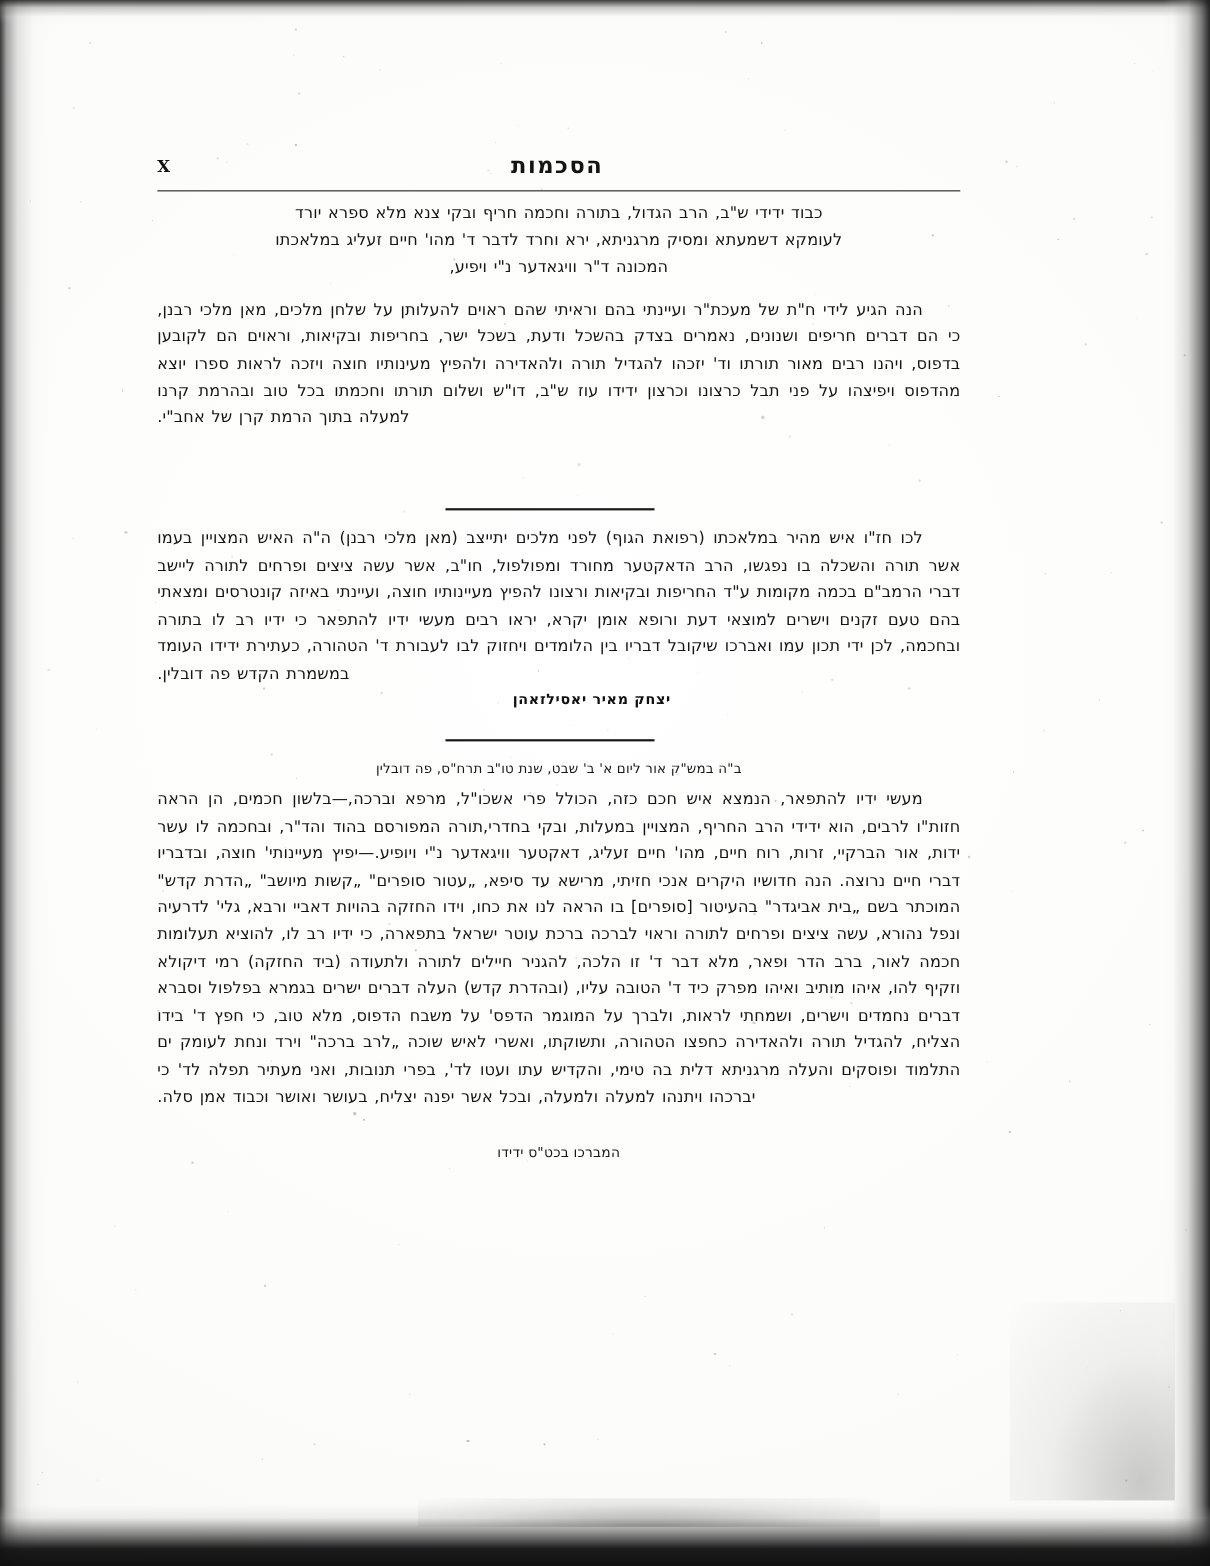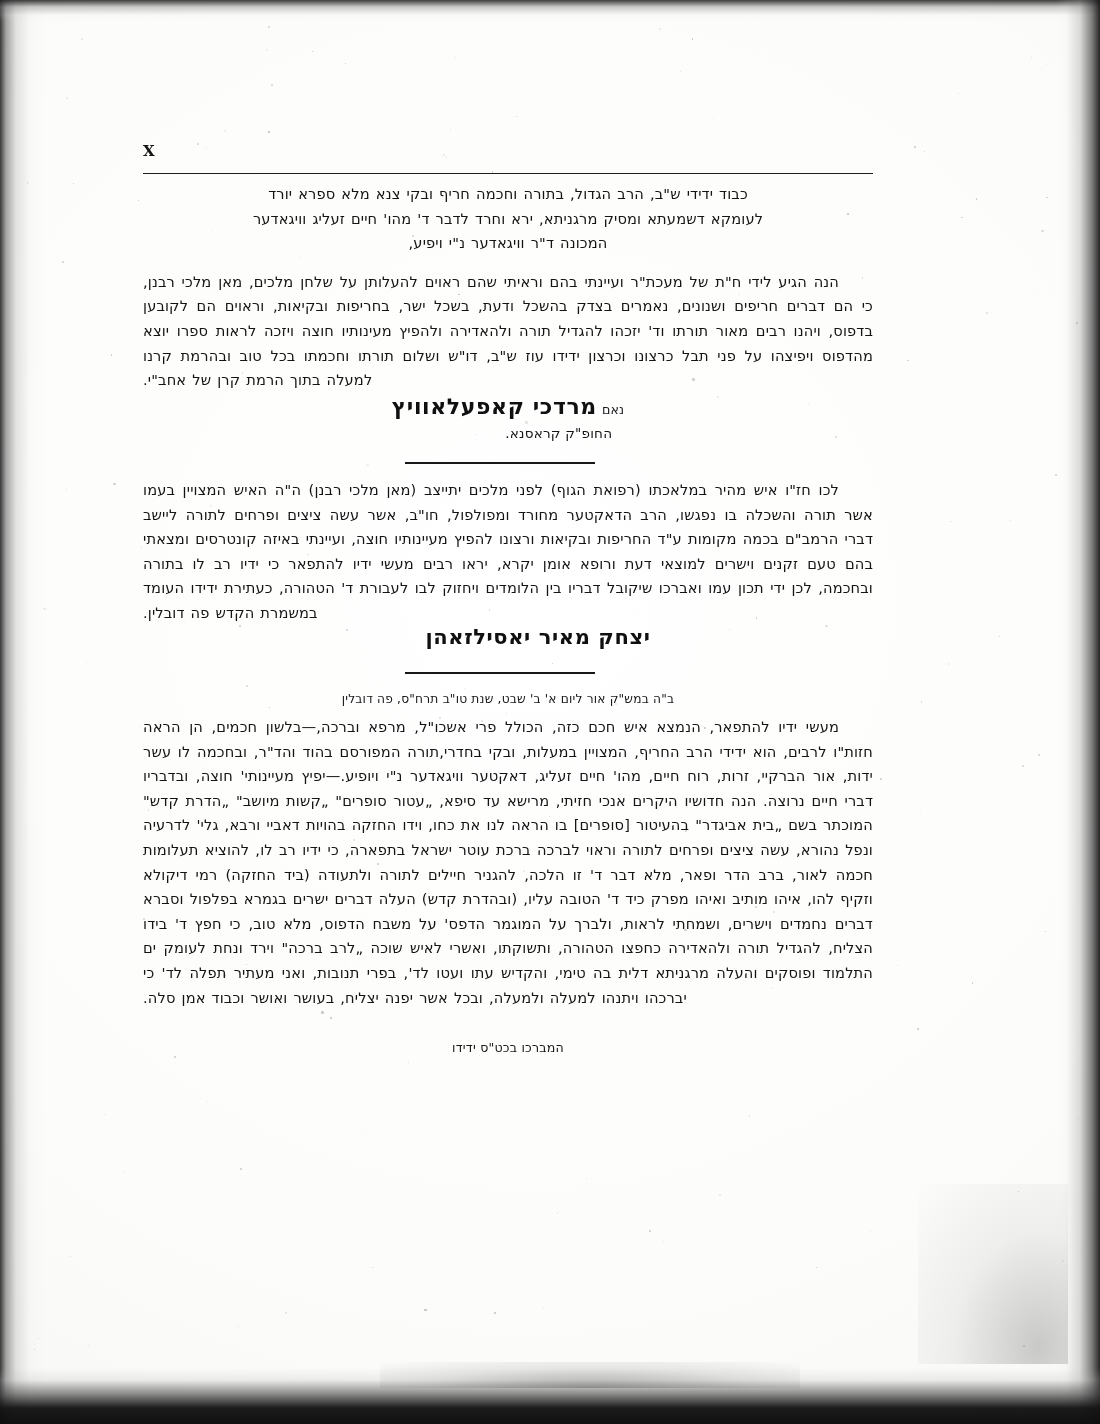--- a/index.html
+++ b/index.html
@@ -199,21 +199,21 @@
   .sig-name {
     font-family: "DejaVu Sans", sans-serif;
     font-weight: 700;
     font-size: 22px;
     line-height: 30px;
     color: #101010;
     letter-spacing: 0.6px;
     margin: 1px 0 0 0;
   }
   .sig-name.small {
-    font-size: 21px;
+    font-size: 13px;
   }
   .sig-sub {
     font-family: "DejaVu Sans", sans-serif;
     font-size: 13.6px;
     color: #151515;
     letter-spacing: 0.2px;
     margin: 3px 0 0 0;
   }
 
   .section-rule {
@@ -225,38 +225,32 @@
 </head>
 <body>
 
 <div id="scan-page">
 
   <div id="paper-tone"></div>
 
   <div id="content">
 
     <div class="page-head">
+      <div class="head-title">הסכמות</div>
       <div class="head-folio">X</div>
     </div>
     <div class="head-rule"></div>
 
     <div class="appro" style="left:143px; top:182px; width:730px;">
       <p class="body-text">כבוד ידידי ש"ב, הרב הגדול, בתורה וחכמה חריף ובקי צנא מלא ספרא יורד</p>
-      <p class="body-text">לעומקא דשמעתא ומסיק מרגניתא, ירא וחרד לדבר ד' מהו' חיים זעליג וויגאדער</p>
+      <p class="body-text">לעומקא דשמעתא ומסיק מרגניתא, ירא וחרד לדבר ד' מהו' חיים זעליג במלאכתו</p>
       <p class="body-text">המכונה ד"ר וויגאדער נ"י ויפיע,</p>
       <p class="body-text justified" style="margin-top: 14px; text-indent: 34px;">הנה הגיע לידי ח"ת של מעכת"ר ועיינתי בהם וראיתי שהם ראוים להעלותן על שלחן מלכים, מאן מלכי רבנן, כי הם דברים חריפים ושנונים, נאמרים בצדק בהשכל ודעת, בשכל ישר, בחריפות ובקיאות, וראוים הם לקובען בדפוס, ויהנו רבים מאור תורתו וד' יזכהו להגדיל תורה ולהאדירה ולהפיץ מעינותיו חוצה ויזכה לראות ספרו יוצא מהדפוס ויפיצהו על פני תבל כרצונו וכרצון ידידו עוז ש"ב, דו"ש ושלום תורתו וחכמתו בכל טוב ובהרמת קרנו למעלה בתוך הרמת קרן של אחב"י.</p>
     </div>
 
-    <div class="appro sig-block" style="left:143px; top:392px; width:730px; text-align:center;">
-      <div style="display:inline-block; text-align:right;">
-        <span class="sig-lead">נאם</span>
-        <span class="sig-name" style="display:inline;">מרדכי קאפעלאוויץ</span>
-        <div class="sig-sub" style="text-align:right; padding-right:12px;">החופ"ק קראסנא.</div>
-      </div>
-    </div>
 
     <div class="section-rule" style="left:405px; top:462px; width:190px;"></div>
 
     <div class="appro" style="left:143px; top:478px; width:730px;">
       <p class="body-text justified" style="text-indent: 34px;">לכו חז"ו איש מהיר במלאכתו (רפואת הגוף) לפני מלכים יתייצב (מאן מלכי רבנן) ה"ה האיש המצויין בעמו אשר תורה והשכלה בו נפגשו, הרב הדאקטער מחורד ומפולפול, חו"ב, אשר עשה ציצים ופרחים לתורה ליישב דברי הרמב"ם בכמה מקומות ע"ד החריפות ובקיאות ורצונו להפיץ מעיינותיו חוצה, ועיינתי באיזה קונטרסים ומצאתי בהם טעם זקנים וישרים למוצאי דעת ורופא אומן יקרא, יראו רבים מעשי ידיו להתפאר כי ידיו רב לו בתורה ובחכמה, לכן ידי תכון עמו ואברכו שיקובל דבריו בין הלומדים ויחזוק לבו לעבורת ד' הטהורה, כעתירת ידידו העומד במשמרת הקדש פה דובלין.</p>
     </div>
 
     <div class="appro sig-block" style="left:143px; top:622px; width:730px; text-align:center;">
       <div style="display:inline-block; text-align:right; margin-right:-60px;">
         <span class="sig-name small" style="display:inline;">יצחק מאיר יאסילזאהן</span>

